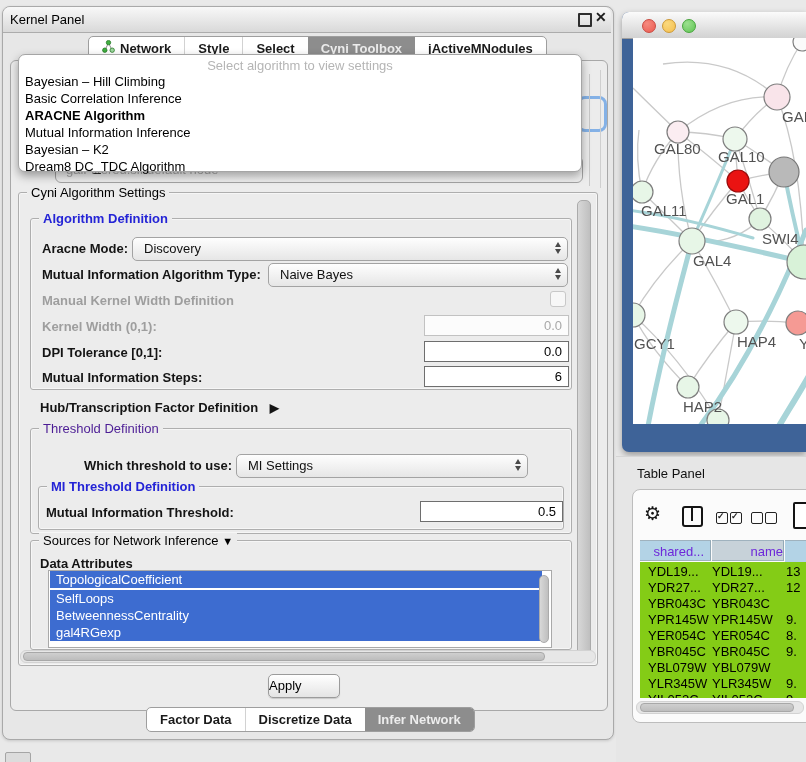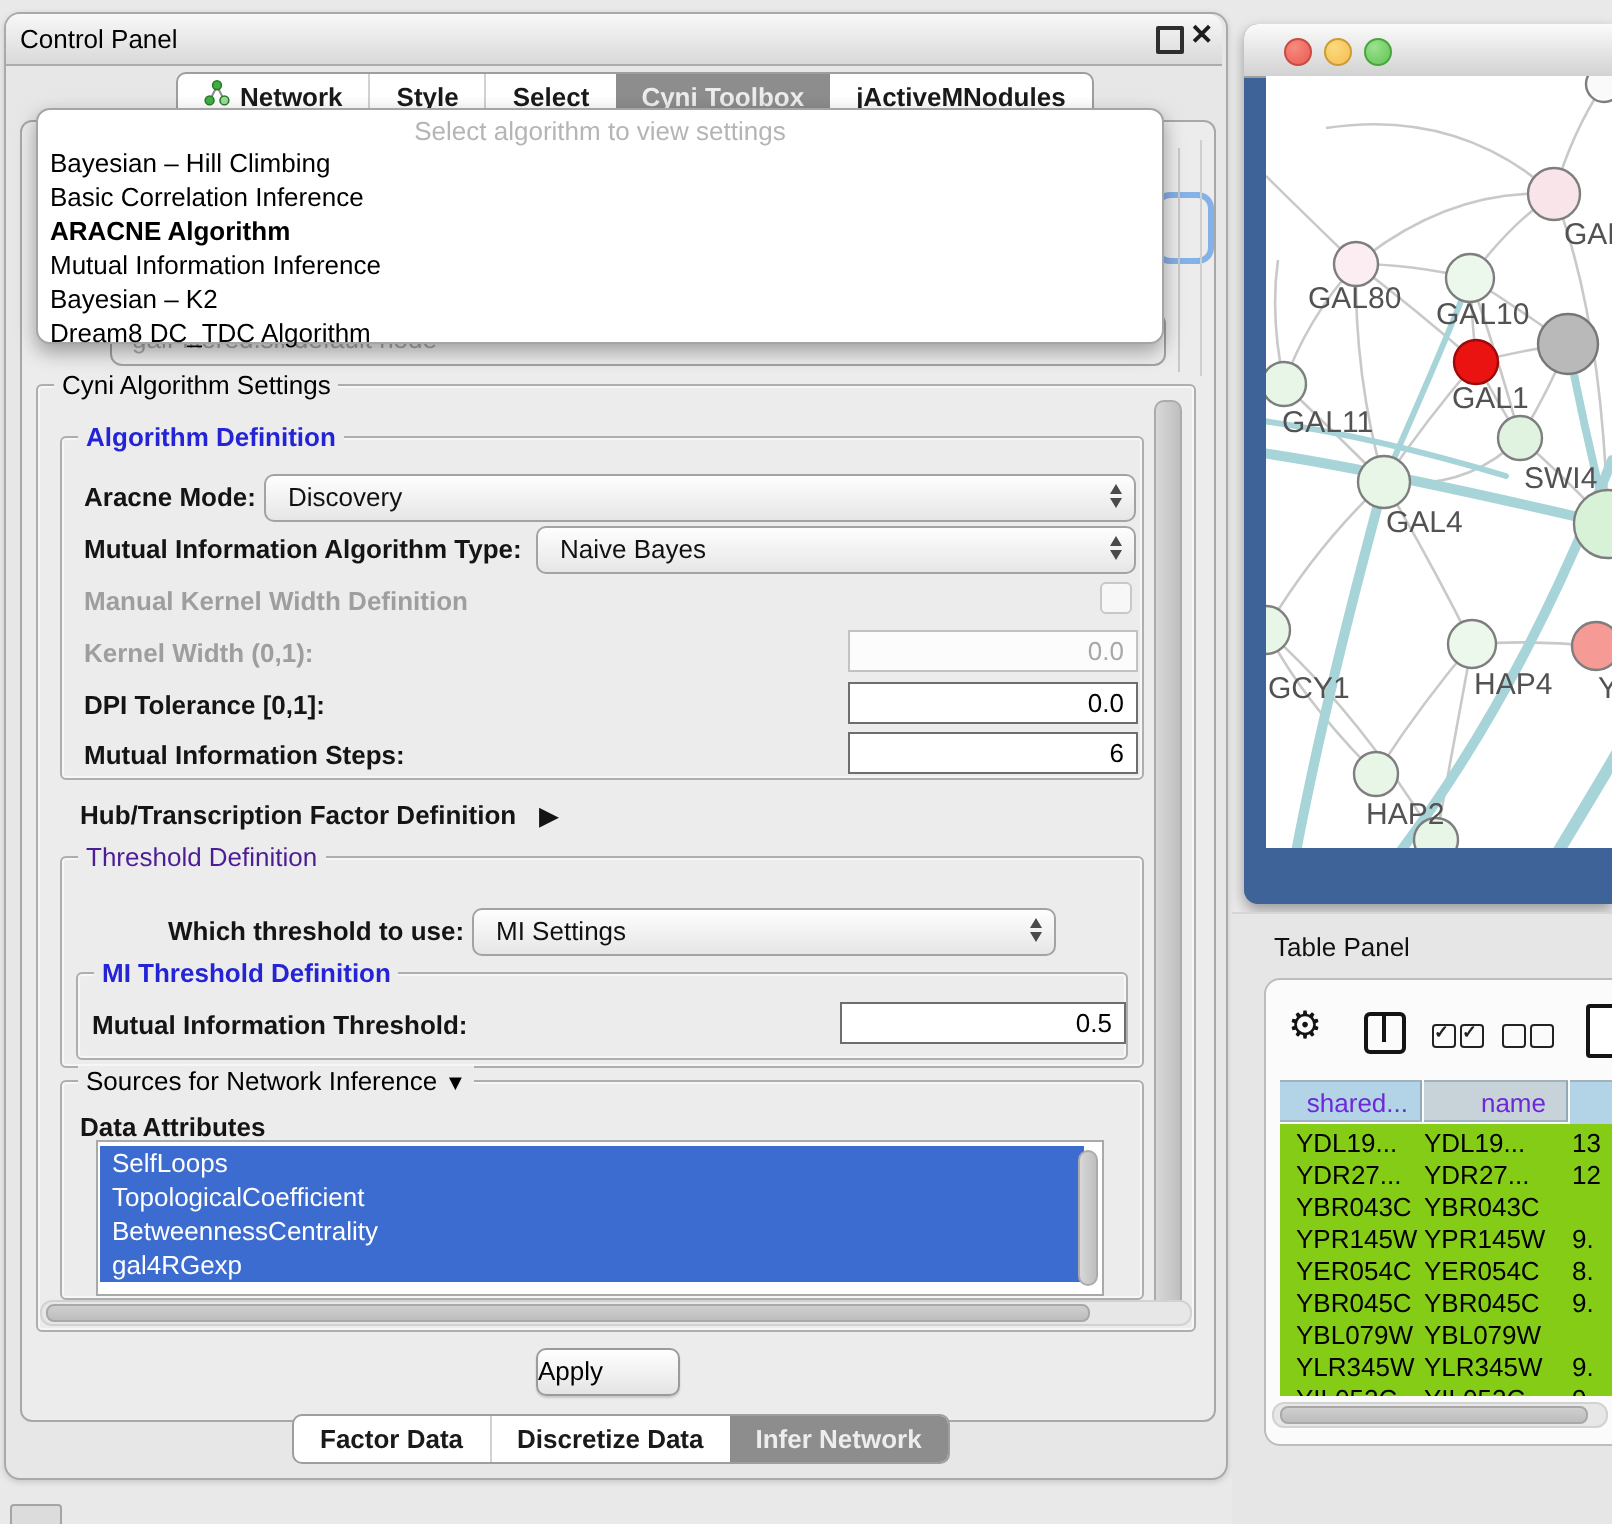--- a/index.html
+++ b/index.html
@@ -101,21 +101,21 @@
 
   .frag-btn{left:5px;top:752px;width:24px;height:10px;background:#DCDCDC;border:1px solid #A5A5A5;border-radius:2px}
 
   svg text{font-family:"Liberation Sans",sans-serif}
 </style>
 </head>
 <body>
 
 <div class="abs cp-window"></div>
 <div class="abs cp-titlebar"></div>
-<div class="abs cp-title nowrap">Control Panel</div>
+<div class="abs cp-title nowrap">Kernel Panel</div>
 <div class="abs float-btn"></div>
 <div class="abs close-btn">✕</div>
 
 <div class="abs tabrow">
   <div class="tab">
     <span>
       <svg width="13" height="13" viewBox="0 0 13 13">
         <line x1="6.5" y1="3" x2="3" y2="10" stroke="#8A8A8A" stroke-width="1"></line>
         <line x1="6.5" y1="3" x2="10" y2="10" stroke="#8A8A8A" stroke-width="1"></line>
         <circle cx="6.5" cy="2.6" r="2.2" fill="#3FAF3F" stroke="#2A7A2A" stroke-width="0.8"></circle>
@@ -215,22 +215,22 @@
 <div class="abs field" style="left:420px;top:501px;width:135px">0.5</div>
 
 <div class="abs group" style="left:30px;top:540px;width:540px;height:108px">
   <span class="gtitle">
     <span>Sources for Network Inference</span>
     <span style="font-size:11px">▼</span>
   </span>
 </div>
 <div class="abs lbl" style="left:40px;top:556px">Data Attributes</div>
 <div class="abs listbox" style="left:48px;top:570px;width:502px;height:76px">
+  <div class="list-item" style="width:486px;margin-left:1px">TopologicalCoefficient</div>
   <div class="list-item" style="width:486px;margin:2px 0 0 1px">SelfLoops</div>
-  <div class="list-item" style="width:486px;margin-left:1px">TopologicalCoefficient</div>
   <div class="list-item" style="width:486px;margin-left:1px">BetweennessCentrality</div>
   <div class="list-item" style="width:486px;margin-left:1px">gal4RGexp</div>
   <div class="abs vthumb" style="left:490px;top:4px;width:8px;height:66px"></div>
 </div>
 
 <div class="abs hscroll" style="left:20px;top:650px;width:574px;height:11px">
   <div class="abs hthumb" style="left:2px;top:1px;width:520px;height:7px"></div>
 </div>
 
 <div class="abs apply-btn">Apply</div>
@@ -335,21 +335,21 @@
 
 <div class="abs gear">⚙</div>
 <div class="abs colicon"></div>
 <div class="abs cbx checked" style="left:716px;top:512px"></div>
 <div class="abs cbx checked" style="left:730px;top:512px"></div>
 <div class="abs cbx" style="left:751px;top:512px"></div>
 <div class="abs cbx" style="left:765px;top:512px"></div>
 <div class="abs pageicon"></div>
 
 <div class="abs th" style="left:640px;width:71px;background:#B3D3E6;border-right:1px solid #93A9B6;padding-right:6px;box-sizing:border-box">shared...</div>
-<div class="abs th" style="left:712px;width:72px;background:#C7D2D9;border-right:1px solid #93A9B6;padding-right:10px;box-sizing:border-box">name</div>
+<div class="abs th" style="left:712px;width:72px;background:#C7D2D9;border-right:1px solid #93A9B6;box-sizing:border-box">name</div>
 <div class="abs th" style="left:785px;width:21px;background:#B3D3E6"></div>
 
 <div class="abs" style="left:640px;top:562px;width:166px;height:136px;overflow:hidden;background:#84cc16">
   <div class="abs" style="left:8px;top:2px">
       <div class="tr-cell">YDL19...</div>
     </div>
   <div class="abs" style="left:72px;top:2px">
       <div class="tr-cell">YDL19...</div>
     </div>
   <div class="abs" style="left:146px;top:2px">

